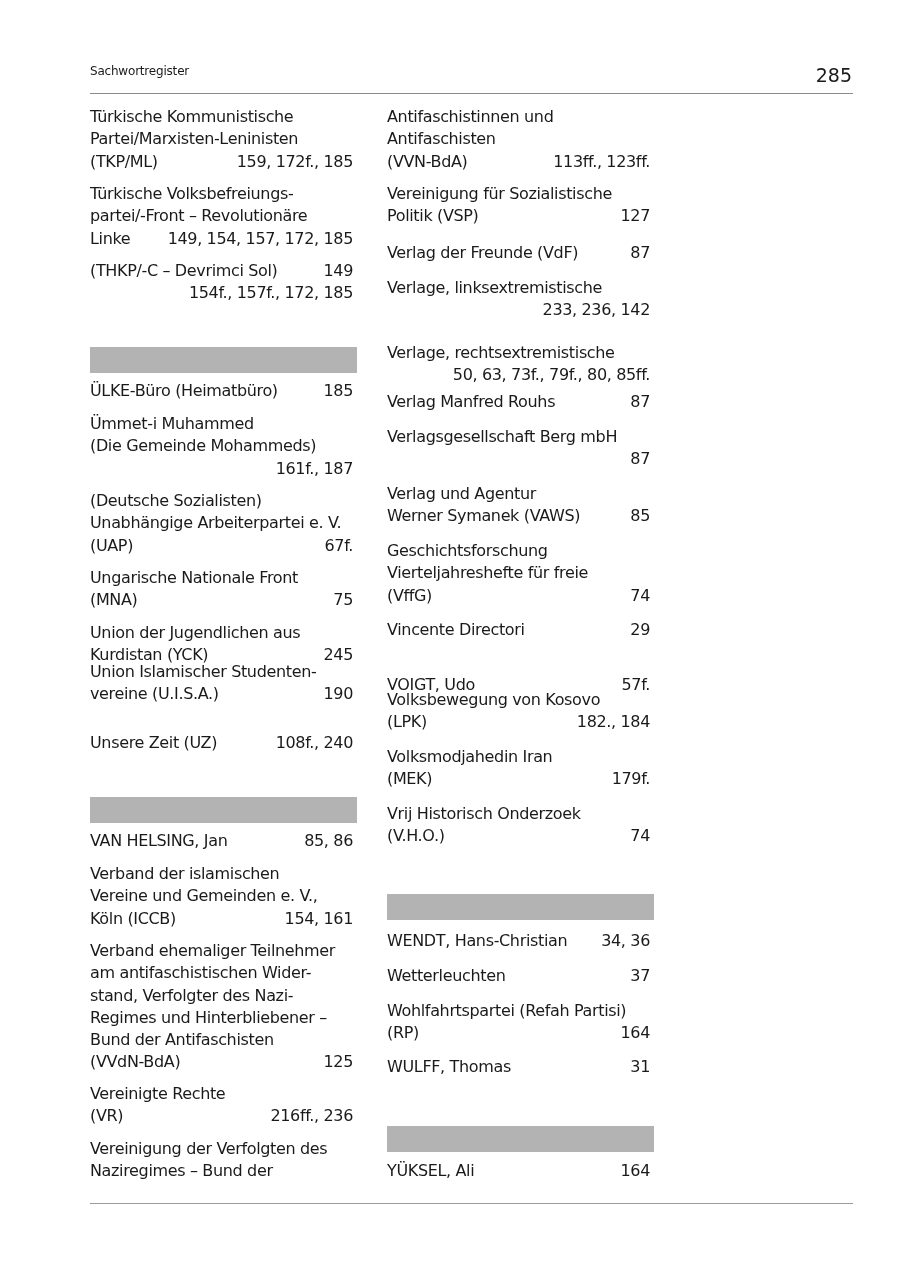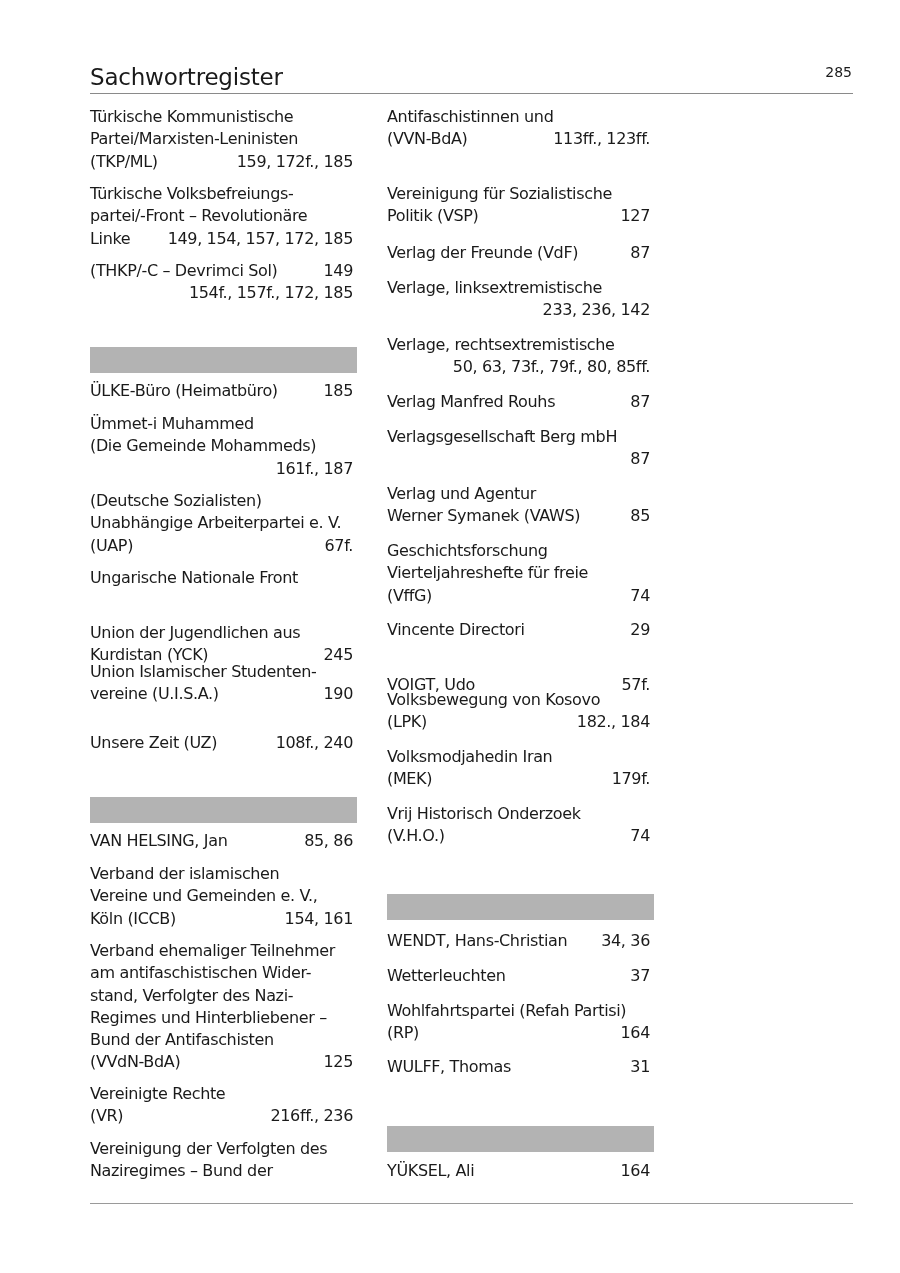--- a/index.html
+++ b/index.html
@@ -1,19 +1,19 @@
 <!DOCTYPE html>
 <html><head>
 <meta charset="utf-8">
 <style>
   html, body { margin:0; padding:0; background:#ffffff; }
   body { width:900px; height:1273px; position:relative; overflow:hidden;
          font-family:"DejaVu Sans", "Liberation Sans", sans-serif; color:#1a1a1a; }
-  .hdr-title { position:absolute; left:90px; top:64px; font-size:23px; letter-spacing:-0.2px; }
-  .hdr-page { position:absolute; right:48px; top:64px; font-size:14px; }
+  .hdr-title { position:absolute; left:90px; top:64px; font-size:12px; letter-spacing:-0.2px; }
+  .hdr-page { position:absolute; right:48px; top:64px; font-size:19px; }
   .rule-top { position:absolute; left:90px; width:763px; top:93px; height:1px; background:#8a8a8a; }
   .rule-bottom { position:absolute; left:90px; width:763px; top:1203px; height:1px; background:#9a9a9a; }
   .col { position:absolute; width:264px; }
   .col-left { left:90px; }
   .col-right { left:387px; }
   .entry { position:absolute; left:0; width:263px; font-size:16px; line-height:22.3px; letter-spacing:-0.35px; }
   .line { display:flex; justify-content:space-between; white-space:nowrap; }
   .line .t { }
   .line .p { text-align:right; }
   .line.right { justify-content:flex-end; }
@@ -89,20 +89,24 @@
       </div>
       <div class="line">
         <span class="t">(UAP)</span>
         <span class="p">67f.</span>
       </div>
     </div>
     <div class="entry" style="top: 461px;">
       <div class="line">
         <span class="t">Ungarische Nationale Front</span>
       </div>
+      <div class="line">
+        <span class="t">(MNA)</span>
+        <span class="p">75</span>
+      </div>
     </div>
     <div class="entry" style="top: 516px;">
       <div class="line">
         <span class="t">Union der Jugendlichen aus</span>
       </div>
       <div class="line">
         <span class="t">Kurdistan (YCK)</span>
         <span class="p">245</span>
       </div>
     </div>
@@ -178,20 +182,23 @@
         <span class="t">Naziregimes – Bund der</span>
       </div>
     </div>
   </div>
 <div class="col col-right" id="col-right" style="top: 106px;">
     <div class="entry" style="top: 0px;">
       <div class="line">
         <span class="t">Antifaschistinnen und</span>
       </div>
       <div class="line">
+        <span class="t">Antifaschisten</span>
+      </div>
+      <div class="line">
         <span class="t">(VVN-BdA)</span>
         <span class="p">113ff., 123ff.</span>
       </div>
     </div>
     <div class="entry" style="top: 77px;">
       <div class="line">
         <span class="t">Vereinigung für Sozialistische</span>
       </div>
       <div class="line">
         <span class="t">Politik (VSP)</span>
@@ -205,21 +212,21 @@
       </div>
     </div>
     <div class="entry" style="top: 171px;">
       <div class="line">
         <span class="t">Verlage, linksextremistische</span>
       </div>
       <div class="line right">
         <span class="p">233, 236, 142</span>
       </div>
     </div>
-    <div class="entry" style="top: 228px;">
+    <div class="entry" style="top: 236px;">
       <div class="line">
         <span class="t">Verlage, rechtsextremistische</span>
       </div>
       <div class="line right">
         <span class="p">50, 63, 73f., 79f., 80, 85ff.</span>
       </div>
     </div>
     <div class="entry" style="top: 285px;">
       <div class="line">
         <span class="t">Verlag Manfred Rouhs</span>

